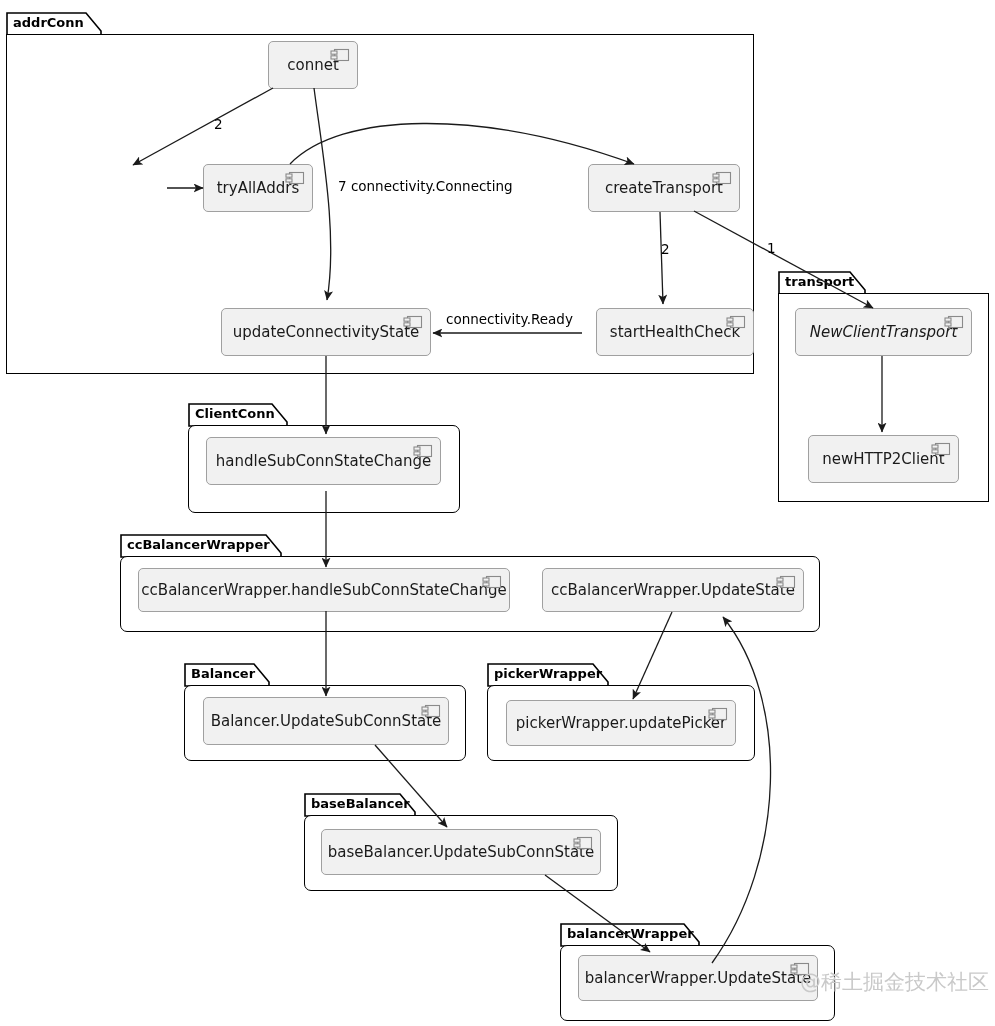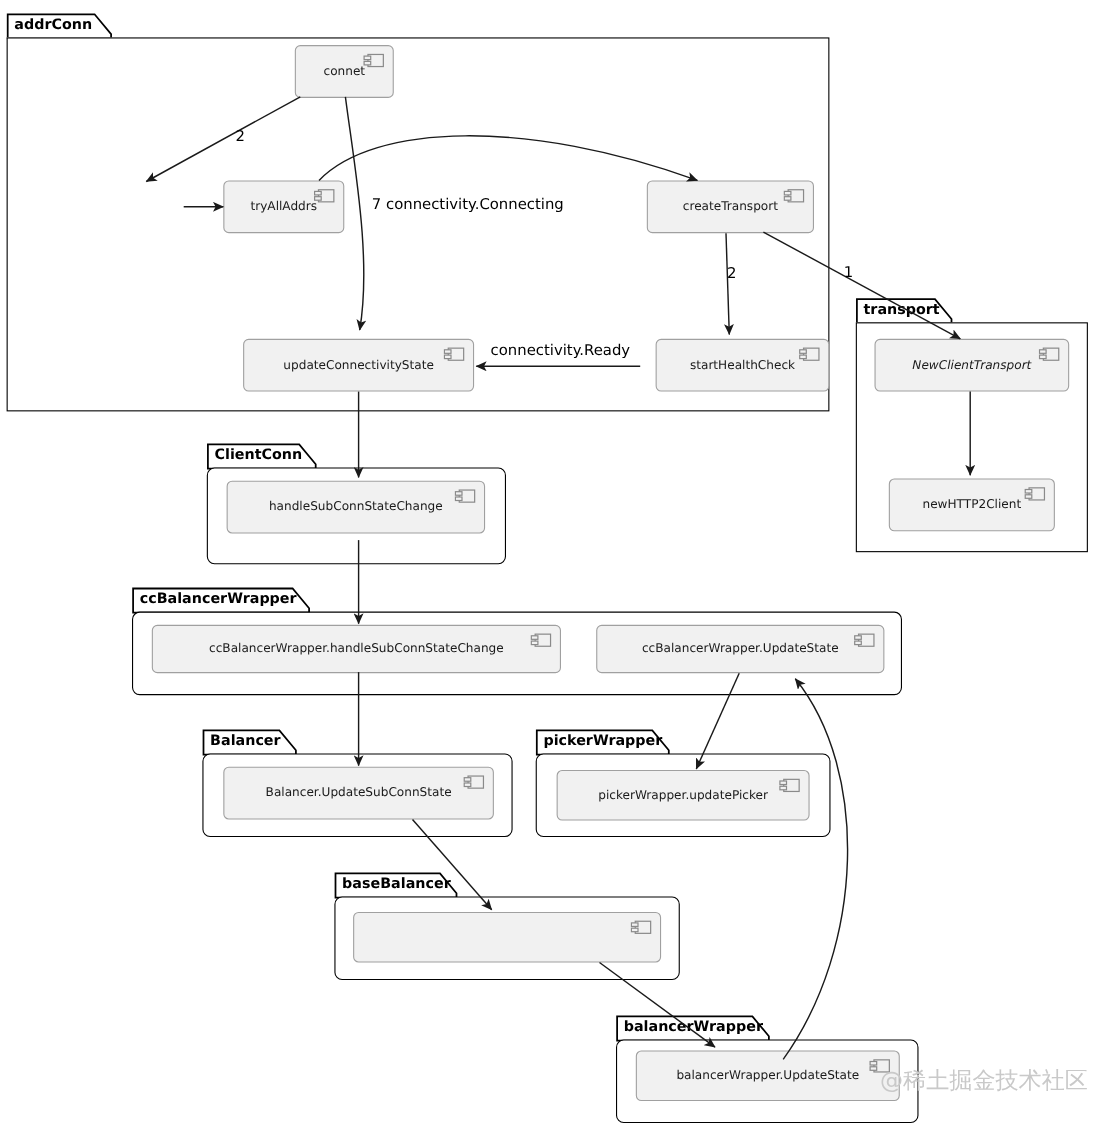--- a/index.html
+++ b/index.html
@@ -63,21 +63,21 @@
     background: #F1F1F1;
     border: 1px solid #A0A0A0;
     border-radius: 5px;
     z-index: 4;
     display: flex;
     align-items: center;
     justify-content: center;
     padding: 0 12px;
   }
   .comp-label {
-    font-size: 11px;
+    font-size: 15px;
     color: #1a1a1a;
     white-space: nowrap;
     line-height: 1.1;
     text-align: center;
   }
   .comp-icon {
     position: absolute;
     right: 7px;
     top: 6px;
     width: 20px;
@@ -328,20 +328,21 @@
     </svg>
     <span class="comp-label">pickerWrapper.updatePicker</span>
   </div>
 
   <div class="comp" style="left:321px; top:829px; width:280px; height:46px;">
     <svg class="comp-icon" viewBox="0 0 20 14">
       <rect x="4.5" y="1.5" width="14" height="11" fill="#F1F1F1" stroke="#8a8a8a" stroke-width="1.1"></rect>
       <rect x="1" y="3" width="6" height="3.2" fill="#F1F1F1" stroke="#8a8a8a" stroke-width="1.1"></rect>
       <rect x="1" y="7.8" width="6" height="3.2" fill="#F1F1F1" stroke="#8a8a8a" stroke-width="1.1"></rect>
     </svg>
+    <span class="comp-label">baseBalancer.UpdateSubConnState</span>
   </div>
 
   <div class="comp" style="left:578px; top:955px; width:240px; height:46px;">
     <svg class="comp-icon" viewBox="0 0 20 14">
       <rect x="4.5" y="1.5" width="14" height="11" fill="#F1F1F1" stroke="#8a8a8a" stroke-width="1.1"></rect>
       <rect x="1" y="3" width="6" height="3.2" fill="#F1F1F1" stroke="#8a8a8a" stroke-width="1.1"></rect>
       <rect x="1" y="7.8" width="6" height="3.2" fill="#F1F1F1" stroke="#8a8a8a" stroke-width="1.1"></rect>
     </svg>
     <span class="comp-label">balancerWrapper.UpdateState</span>
   </div>

